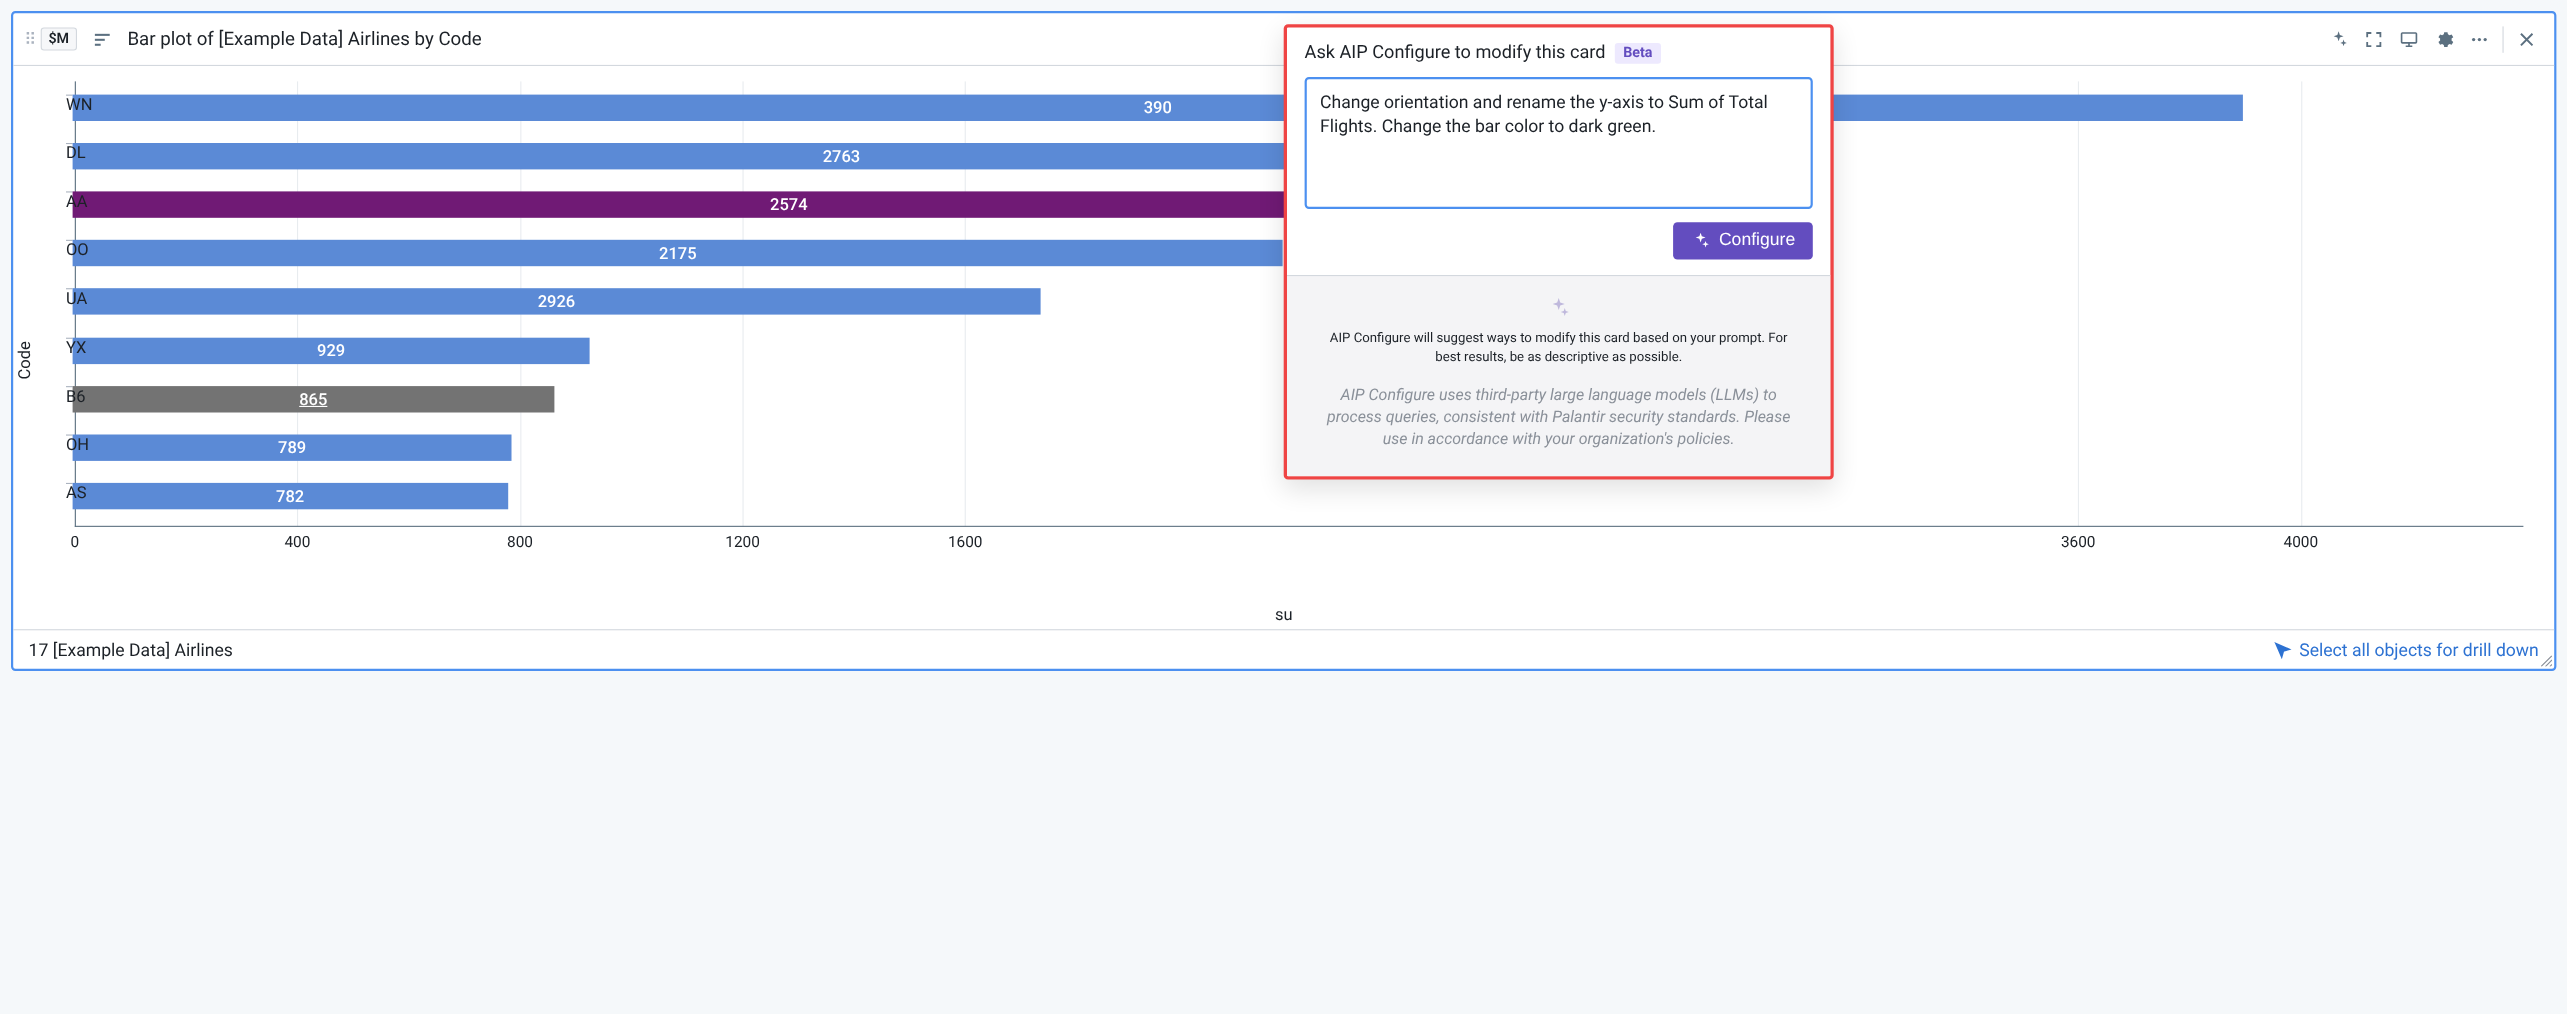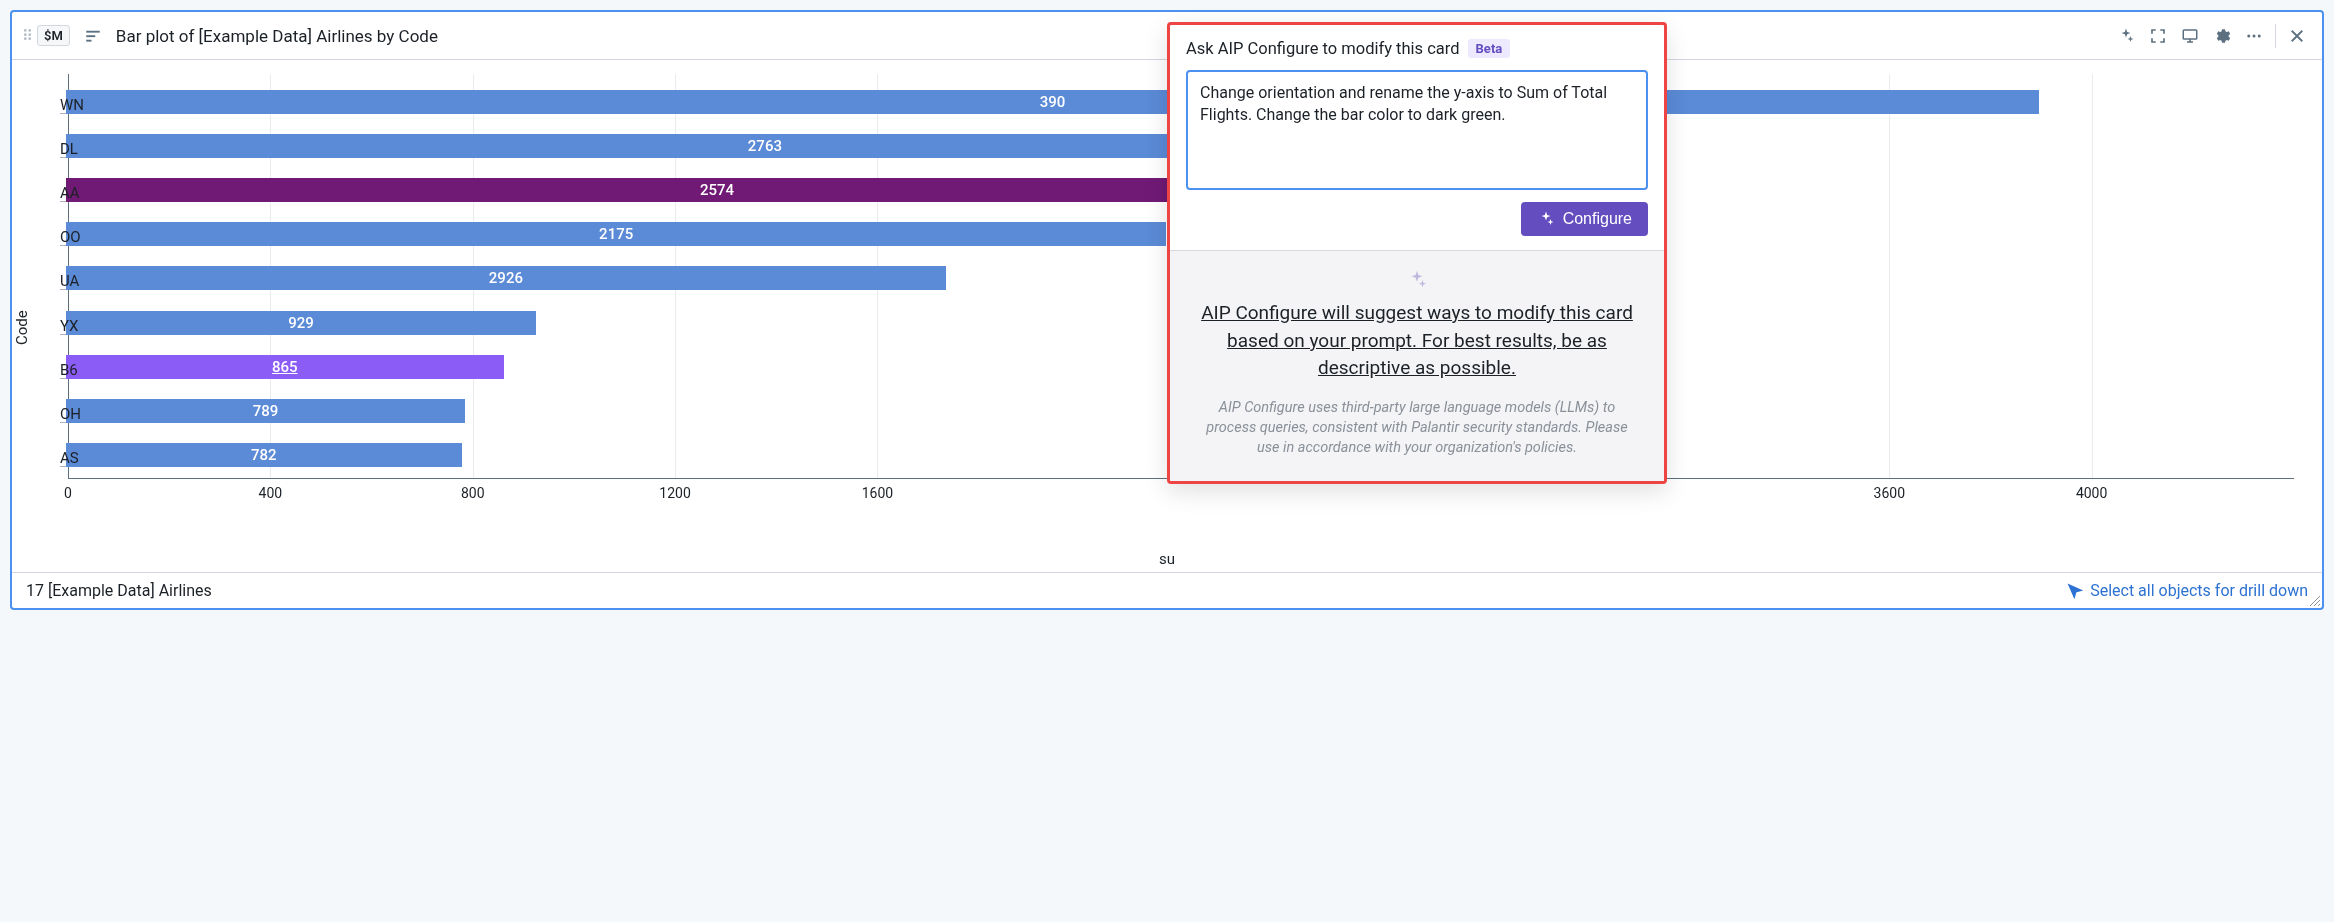--- a/index.html
+++ b/index.html
@@ -50,21 +50,21 @@
   position:absolute;left:10px;top:50%;
   transform:rotate(-90deg);transform-origin:left center;
   font-size:15px;color:var(--text);white-space:nowrap;
   translate:0 20px;
 }
 .plot{position:relative;width:100%;height:88%;}
 .grid{position:absolute;inset:0;}
 .gridline{position:absolute;top:0;bottom:28px;width:1px;background:#e8ecef;}
 .grid-tick{position:absolute;bottom:6px;transform:translateX(-50%);font-size:14px;color:var(--text);}
 .bars{position:absolute;inset:0 0 28px 0;display:flex;flex-direction:column;justify-content:space-around;padding:4px 0;}
-.bar-row{display:flex;align-items:flex-end;height:28px;}
+.bar-row{display:flex;align-items:flex-start;height:28px;}
 .bar-row-label{width:0;margin-left:-8px;text-align:right;font-size:15px;color:var(--text);transform:translateX(-100%);white-space:nowrap;}
 .bar-tick{width:6px;height:1px;background:#abb3bf;}
 .bar{height:24px;background:var(--blue-bar);color:#fff;font-size:15px;display:flex;align-items:center;justify-content:center;font-weight:500;}
 .xaxis-label{position:absolute;left:50%;bottom:4px;transform:translateX(-50%);font-size:15px;color:var(--text);}
 .axis-line{position:absolute;left:0;top:0;bottom:28px;width:1px;background:#5c7080;}
 .axis-line-x{position:absolute;left:0;right:0;bottom:28px;height:1px;background:#5c7080;}
 
 .footer{
   display:flex;align-items:center;justify-content:space-between;
   padding:8px 14px;border-top:1px solid var(--border);font-size:16px;
@@ -90,21 +90,21 @@
 .configure-row{display:flex;justify-content:flex-end;}
 .configure-btn{
   background:var(--purple);color:#fff;border:none;border-radius:4px;
   padding:8px 16px;font-size:16px;cursor:pointer;display:flex;align-items:center;gap:8px;font-weight:500;
 }
 .popover-help{
   background:var(--panel-gray);padding:18px 26px 22px;border-top:1px solid var(--border);
   text-align:center;
 }
 .help-sparkle{font-size:18px;color:#bfb8dc;margin-bottom:8px;}
-.help-text{font-size:19px;color:var(--text);line-height:1.45;text-decoration:underline;}
+.help-text{font-size:12px;color:var(--text);line-height:1.45;}
 .help-disclaimer{margin-top:16px;font-size:14.5px;font-style:italic;color:#8a9099;line-height:1.4;}
 
 .resize-handle{position:absolute;right:2px;bottom:2px;width:10px;height:10px;color:#8a9099;}
 svg{display:block;}
 </style>
 </head>
 <body>
 
 <div class="card">
 
@@ -208,21 +208,21 @@
             <div class="bar" style="width: 39.5227%; background: rgb(91, 138, 214);">2926</div>
           </div>
           <div class="bar-row">
             <span class="bar-row-label">YX</span>
             <span class="bar-tick"></span>
             <div class="bar" style="width: 21.1136%; background: rgb(91, 138, 214);">929</div>
           </div>
           <div class="bar-row">
             <span class="bar-row-label">B6</span>
             <span class="bar-tick"></span>
-            <div class="bar" style="width: 19.6591%; background: #8b5cf6; text-decoration: underline;">865</div>
+            <div class="bar" style="width: 19.6591%; background: #737373; text-decoration: underline;">865</div>
           </div>
           <div class="bar-row">
             <span class="bar-row-label">OH</span>
             <span class="bar-tick"></span>
             <div class="bar" style="width: 17.9318%; background: rgb(91, 138, 214);">789</div>
           </div>
           <div class="bar-row">
             <span class="bar-row-label">AS</span>
             <span class="bar-tick"></span>
             <div class="bar" style="width: 17.7727%; background: rgb(91, 138, 214);">782</div>

